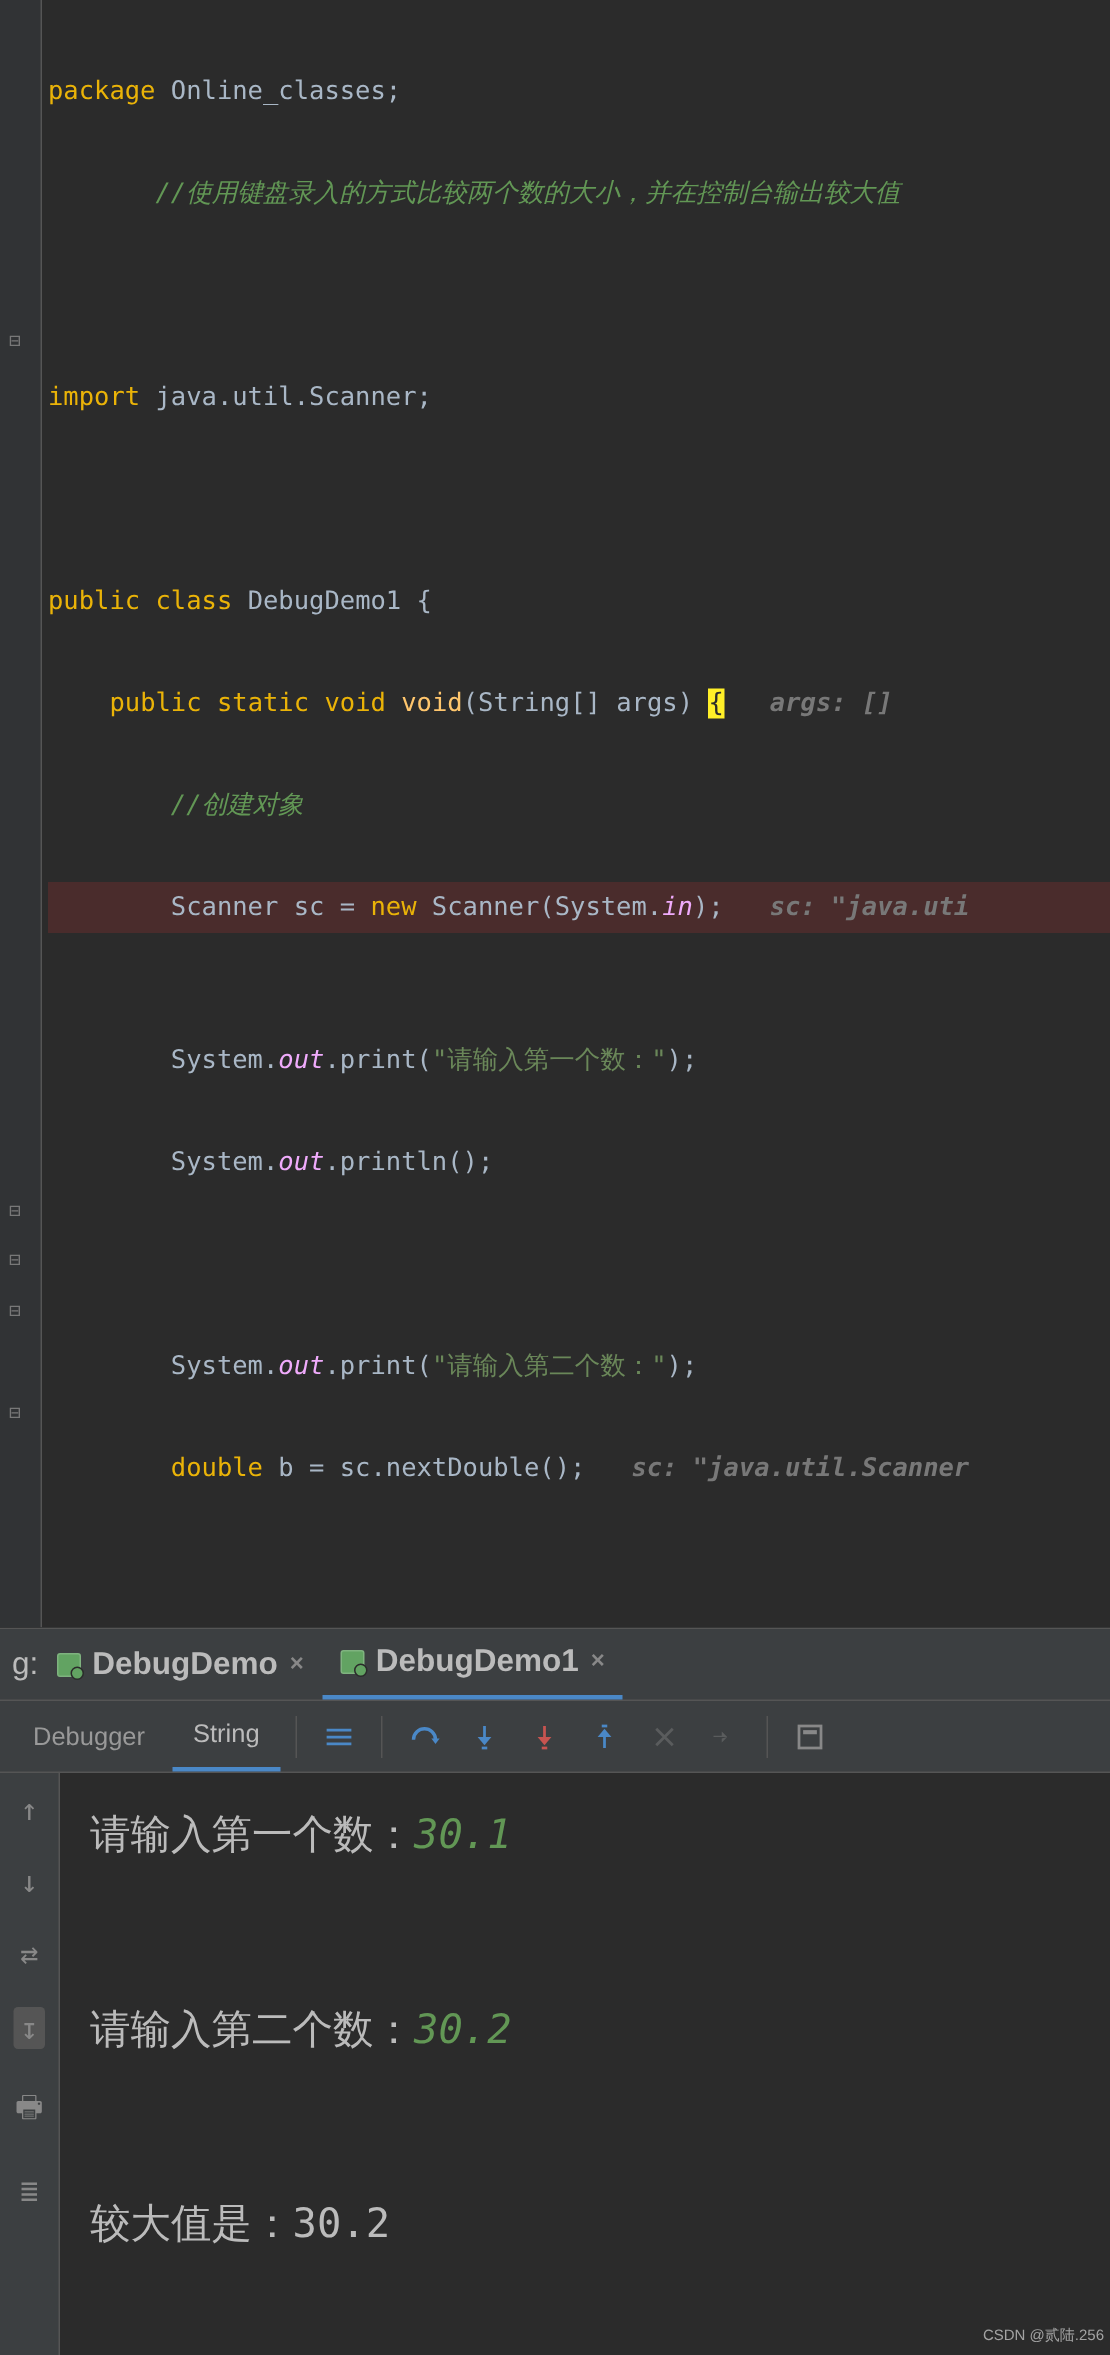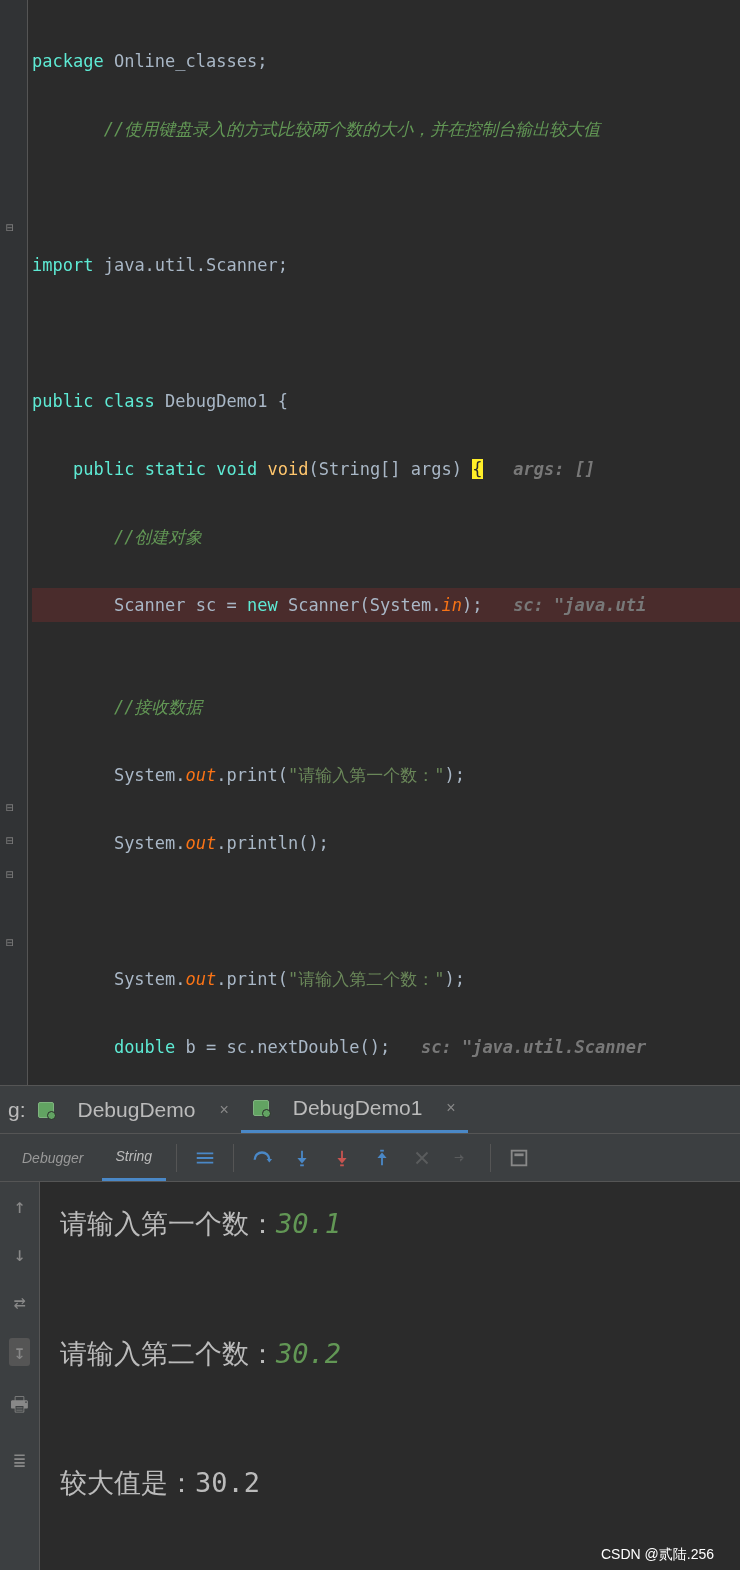--- a/index.html
+++ b/index.html
@@ -33,25 +33,25 @@
   position: absolute;
   left: 6px;
   color: #787878;
   font-size: 13px;
 }
 .code {
   padding-left: 32px;
   white-space: pre;
 }
 .line { height: 34px; }
-.kw { color: #5eead4; text-align: center; }
+.kw { color: #eab308; text-align: center; }
 .comment { color: #629755; font-style: italic; text-align: center; }
 .str { color: #6a8759; }
 .method { color: #ffc66d; }
-.field { color: #f97316; font-style: italic; text-align: center; }
+.field { color: #f0abfc; font-style: italic; text-align: center; }
 .inline { color: #787878; font-style: italic; font-weight: bold; }
 .hl-red { background: #4a2c2c; display: inline-block; width: 100%; }
 .caret { background: #ffef28; color: #2b2b2b; }
 
 .panel {
   background: #3c3f41;
   border-top: 1px solid #555;
 }
 .tabs-row {
   display: flex;
@@ -61,21 +61,22 @@
   padding-left: 8px;
   color: #bbb;
   font-size: 21px;
   font-family: sans-serif;
 }
 .tab {
   display: flex;
   align-items: center;
   padding: 0 12px;
   height: 100%;
-  gap: 24px;
+  gap: 8px;
+  font-weight: bold;
 }
 .tab.active { border-bottom: 3px solid #4a88c7; }
 .tab-icon {
   width: 16px; height: 16px;
   background: #62a362;
   border-radius: 2px;
   border: 1px solid #7fb37f;
   position: relative;
 }
 .tab-icon::after {
@@ -90,22 +91,21 @@
 .close-x { color: #888; font-size: 16px; }
 
 .tools-row {
   display: flex;
   align-items: center;
   height: 48px;
   border-bottom: 1px solid #555;
   padding: 0 8px;
   gap: 4px;
   font-family: sans-serif;
-  font-size: 14px;
-  font-style: italic;
+  font-size: 17px;
 }
 .tool-tab { padding: 0 14px; color: #999; height: 100%; display: flex; align-items: center; }
 .tool-tab.active { color: #bbb; border-bottom: 3px solid #4a88c7; }
 .sep { width: 1px; height: 28px; background: #555; margin: 0 6px; }
 .icon-btn {
   width: 36px; height: 36px;
   display: flex;
   align-items: center;
   justify-content: center;
 }
@@ -131,24 +131,24 @@
   flex: 1;
   padding: 20px 20px;
   font-size: 27px;
   line-height: 1.6;
   font-family: 'Consolas', monospace;
   color: #bbb;
 }
 .console-out .input-val { color: #629755; font-style: italic; font-weight: normal; }
 .watermark {
   position: absolute;
-  right: 26px;
+  right: 4px;
   bottom: 6px;
-  color: #ffffff;
-  font-size: 14px;
+  color: #a3a3a3;
+  font-size: 10px;
   font-family: sans-serif;
 }
 </style>
 </head>
 <body>
 
 <div class="editor">
   <div class="gutter">
     <span class="gutter-mark" style="top:215px">⊟</span>
     <span class="gutter-mark" style="top:795px">⊟</span>
@@ -160,21 +160,20 @@
 <div class="line"><span class="kw">package</span> <span>Online_classes</span>;</div>
 <div class="line">       <span class="comment">//使用键盘录入的方式比较两个数的大小，并在控制台输出较大值</span></div>
 <div class="line"></div>
 <div class="line"><span class="kw">import</span> <span>java.util.Scanner</span>;</div>
 <div class="line"></div>
 <div class="line"><span class="kw">public</span> <span class="kw">class</span> <span>DebugDemo1</span> {</div>
 <div class="line">    <span class="kw">public</span> <span class="kw">static</span> <span class="kw">void</span> <span class="method">void</span>(<span>String[] args</span>) <span class="caret">{</span>   <span class="inline">args: []</span></div>
 <div class="line">        <span class="comment">//创建对象</span></div>
 <div class="line hl-red">        <span>Scanner sc = </span><span class="kw">new</span><span> Scanner(System.</span><span class="field">in</span><span>);</span>   <span class="inline">sc: "java.uti</span></div>
 <div class="line"></div>
-<div class="line">        <span class="comment">//接收数据</span></div>
 <div class="line">        <span>System.</span><span class="field">out</span><span>.print(</span><span class="str">"请输入第一个数："</span><span>);</span></div>
 <div class="line">        <span>System.</span><span class="field">out</span><span>.println();</span></div>
 <div class="line"></div>
 <div class="line">        <span>System.</span><span class="field">out</span><span>.print(</span><span class="str">"请输入第二个数："</span><span>);</span></div>
 <div class="line">        <span class="kw">double</span><span> b = sc.nextDouble();</span>   <span class="inline">sc: "java.util.Scanner</span></div>
 
 
 
 
 

